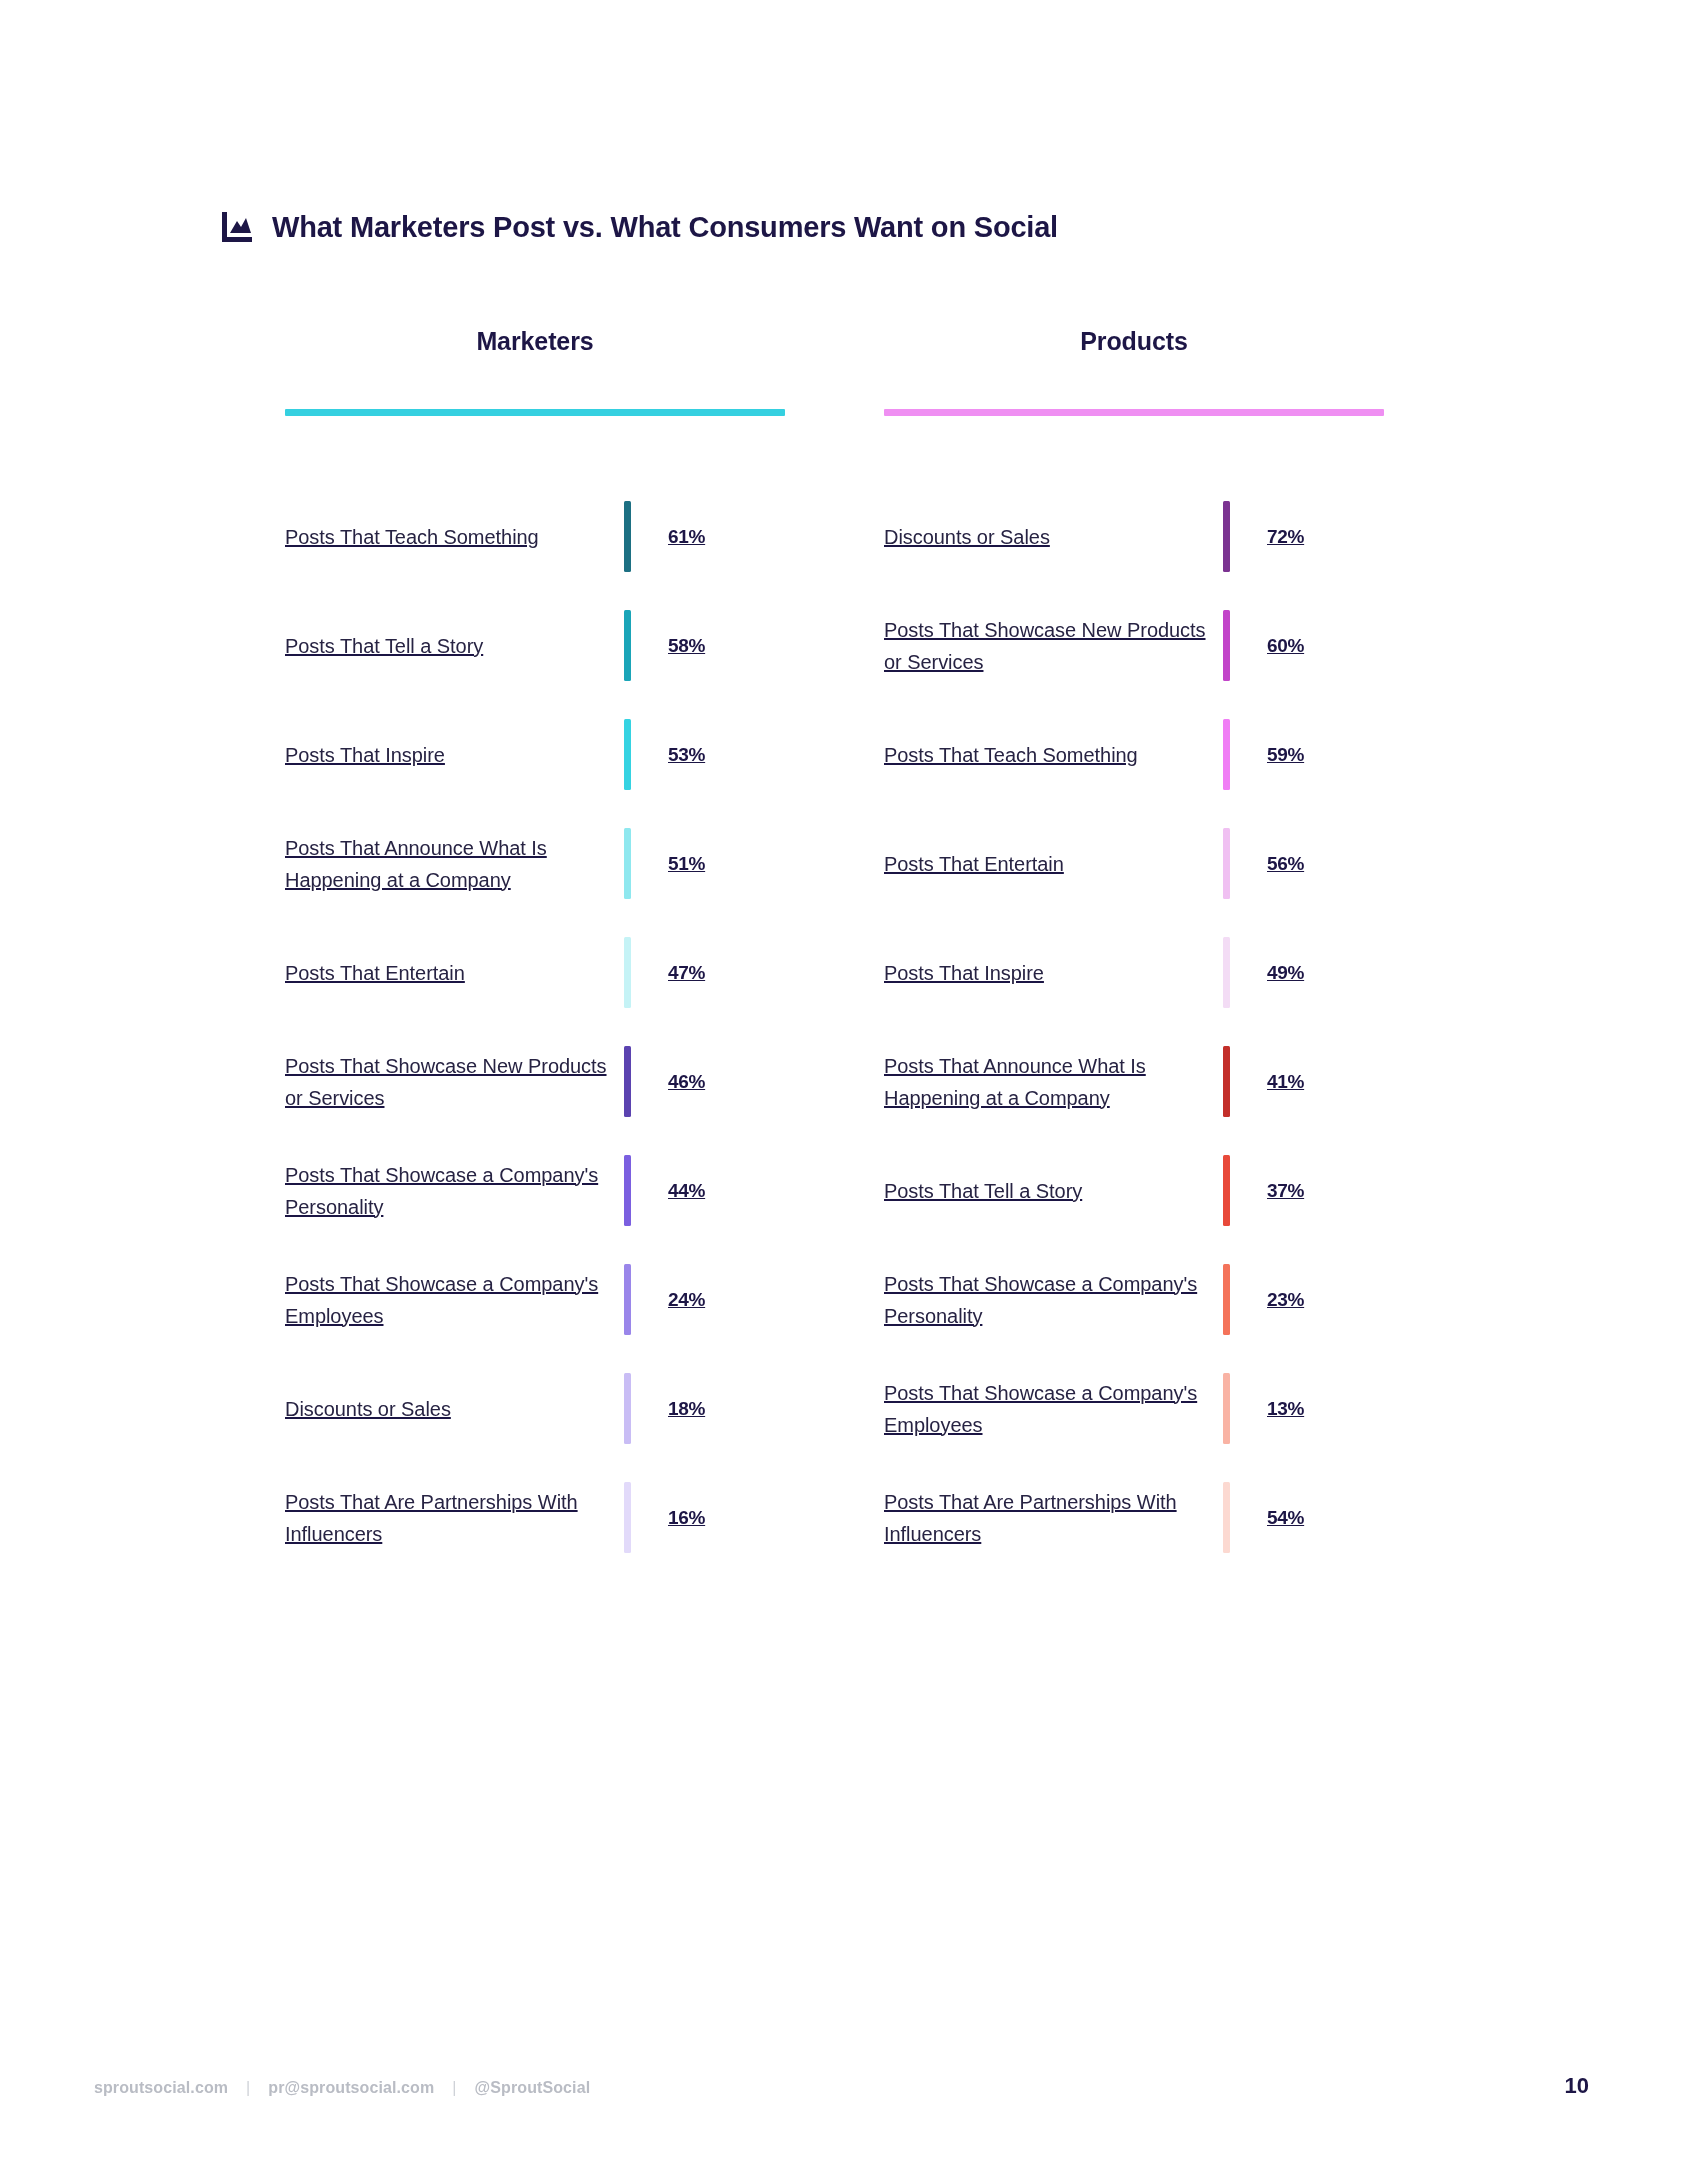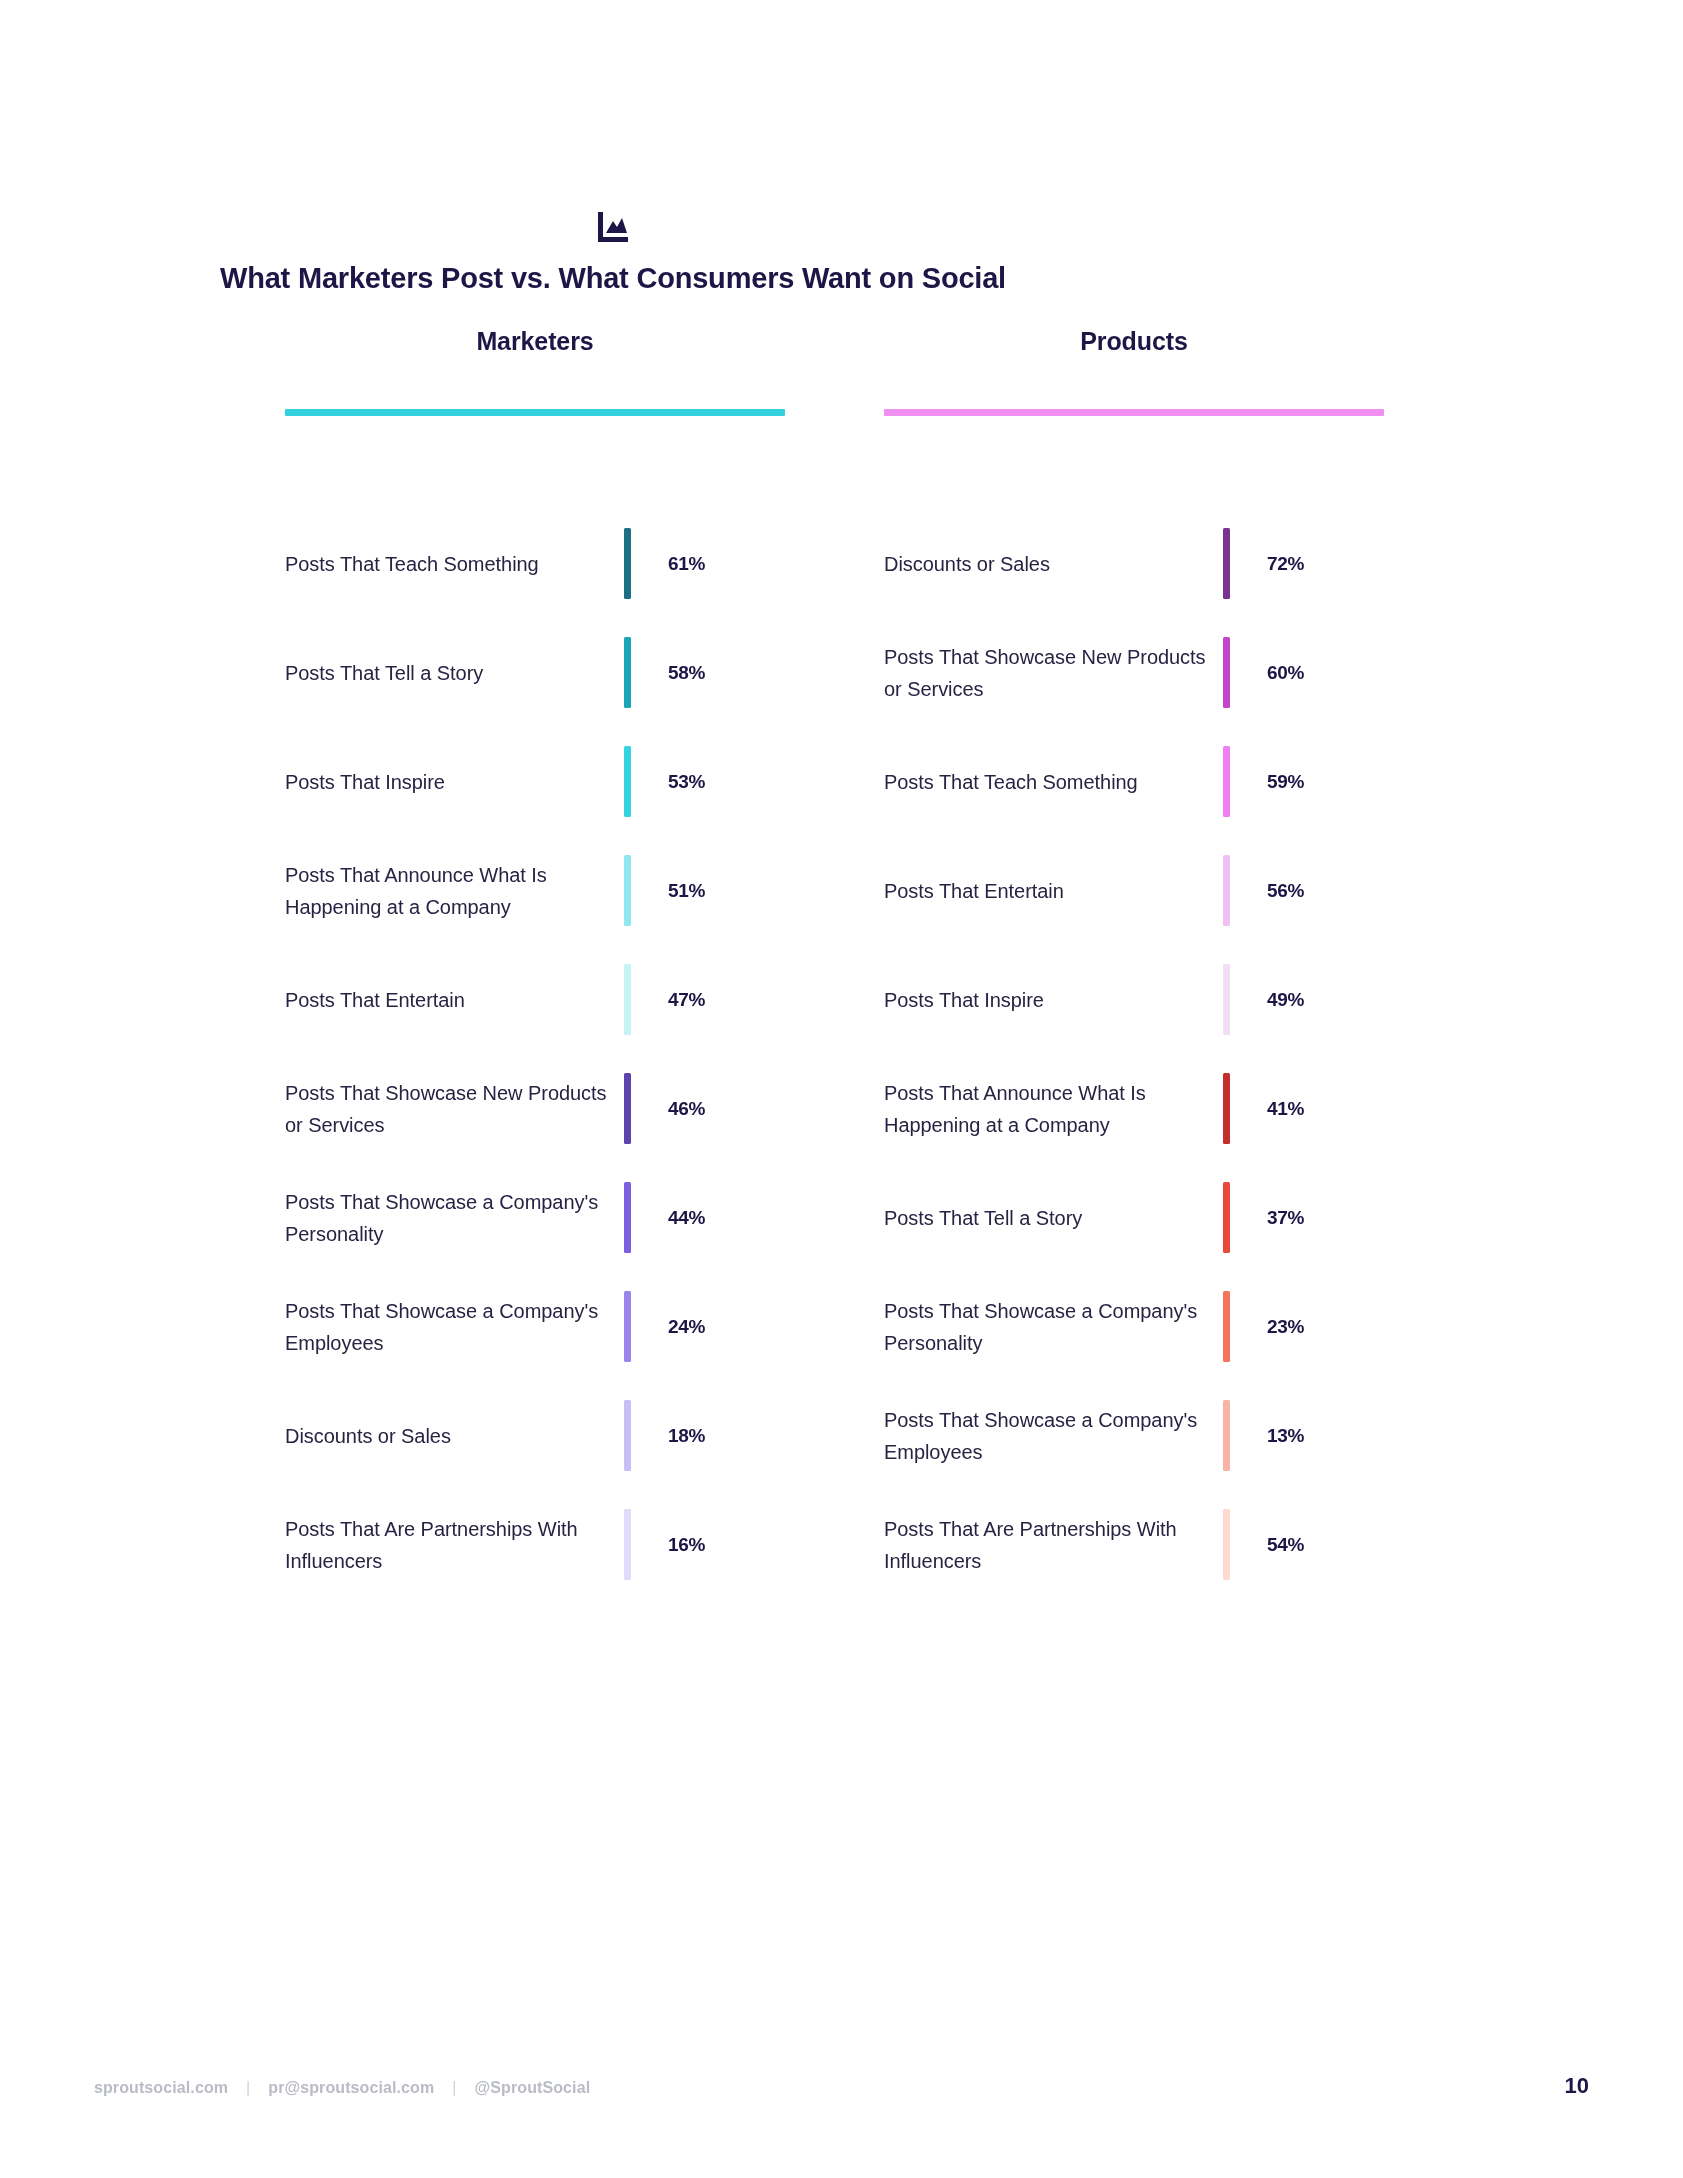--- a/index.html
+++ b/index.html
@@ -23,21 +23,20 @@
   }
 
   
   .title-row {
     position: absolute;
     left: 220px;
     top: 210px;
     display: flex;
     align-items: center;
     gap: 18px;
-    flex-direction: column;
   }
   .title-icon {
     width: 34px;
     height: 34px;
     display: block;
     flex: 0 0 auto;
   }
   .title-text {
     font-size: 29px;
     font-weight: 700;
@@ -72,22 +71,23 @@
   .col-rule {
     margin-top: 42px;
     height: 7px;
     width: 100%;
     border-radius: 1px;
   }
 
   
   .rows {
     position: absolute;
-    top: 509px;
+    top: 482px;
     width: 500px;
+    text-decoration: underline;
   }
   .rows-marketers { left: 285px; }
   .rows-consumers { left: 884px; }
 
   .row {
     display: flex;
     align-items: center;
     height: 109px;
     box-sizing: border-box;
   }

